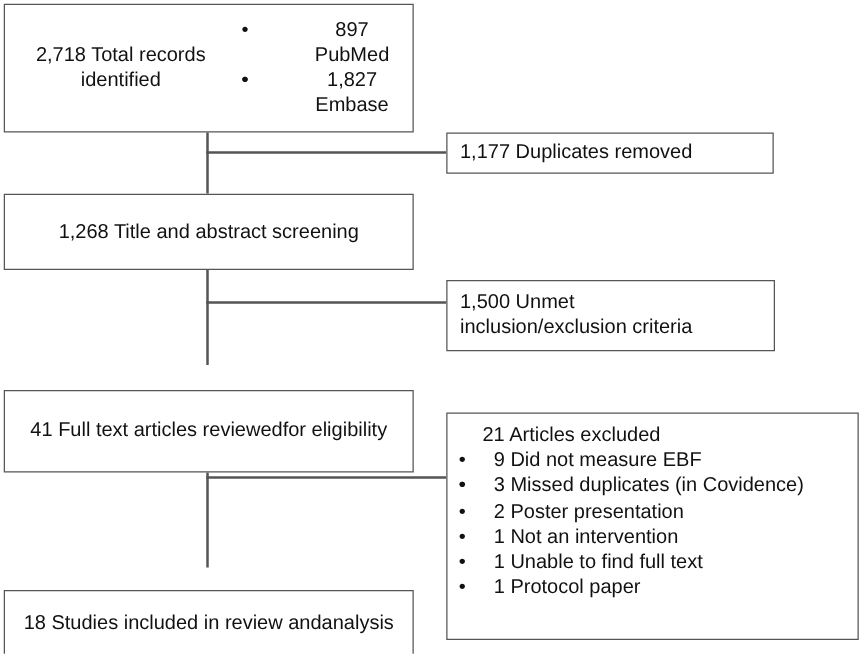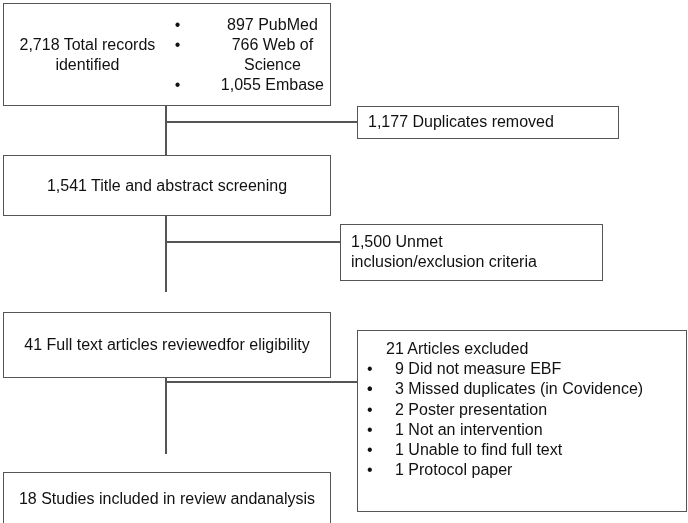--- a/index.html
+++ b/index.html
@@ -89,38 +89,37 @@
 
 <div class="box center" id="identification-box" style="left:3px; top:3px; width:328px; height:103px;">
   <div class="title-line">2,718 Total records identified</div>
   <ul class="bullets records-list">
     <li>
       <span class="bullet">•</span>
       <span>897 PubMed</span>
     </li>
     <li>
       <span class="bullet">•</span>
-      <span>766 Web of Science</span>
     </li>
     <li>
       <span class="bullet">•</span>
-      <span>1,055 Embase</span>
+      <span>1,827 Embase</span>
     </li>
   </ul>
 </div>
 
 <div class="box left" id="duplicates-box" style="left:357px; top:106px; width:262px; height:33px; padding-top:5px;">
   <span>1,177 Duplicates removed</span>
 </div>
 
 <div class="box center" id="screening-box" style="left:3px; top:155px; width:328px; height:61px;">
-  <span>1,541 Title and abstract screening</span>
+  <span>1,268 Title and abstract screening</span>
 </div>
 
-<div class="box left" id="unmet-box" style="left:340px; top:224px; width:263px; height:57px; padding-top:7px;">
+<div class="box left" id="unmet-box" style="left:357px; top:224px; width:263px; height:57px; padding-top:7px;">
   <div>1,500 Unmet</div>
   <div>inclusion/exclusion criteria</div>
 </div>
 
 <div class="box center" id="fulltext-box" style="left:3px; top:292px; width:328px; height:66px;margin-top:20px;">
   <div>41 Full text articles reviewed</div>
   <div>for eligibility</div>
 </div>
 
 <div class="box left" id="excluded-box" style="left:357px; top:330px; width:330px; height:182px; padding-top:8px; padding-left:9px;">

